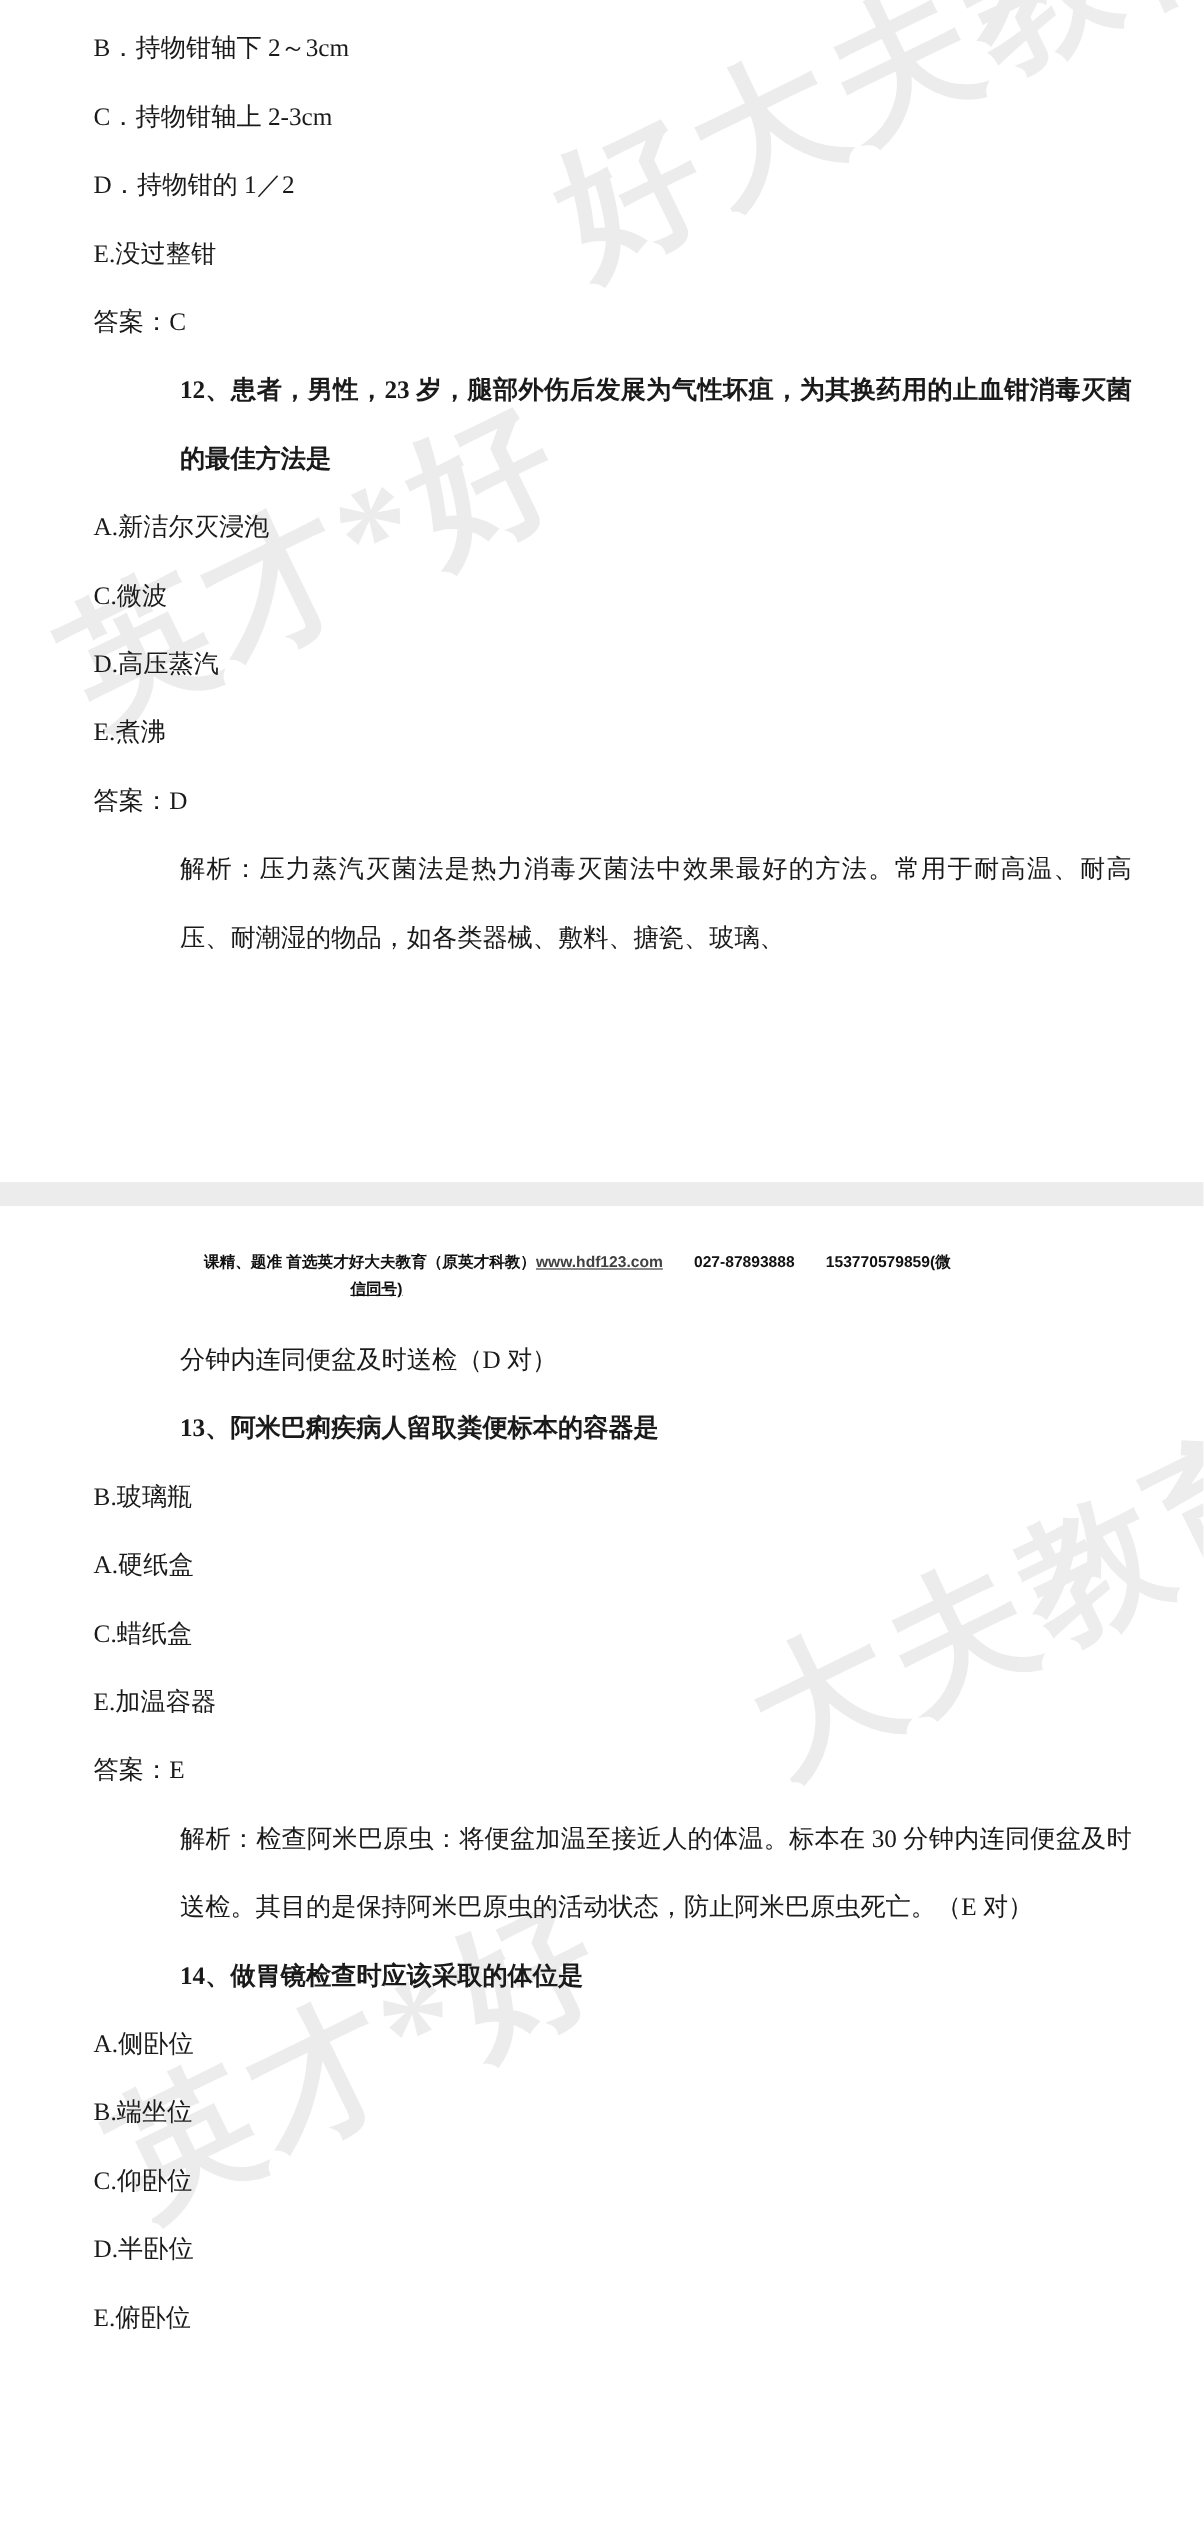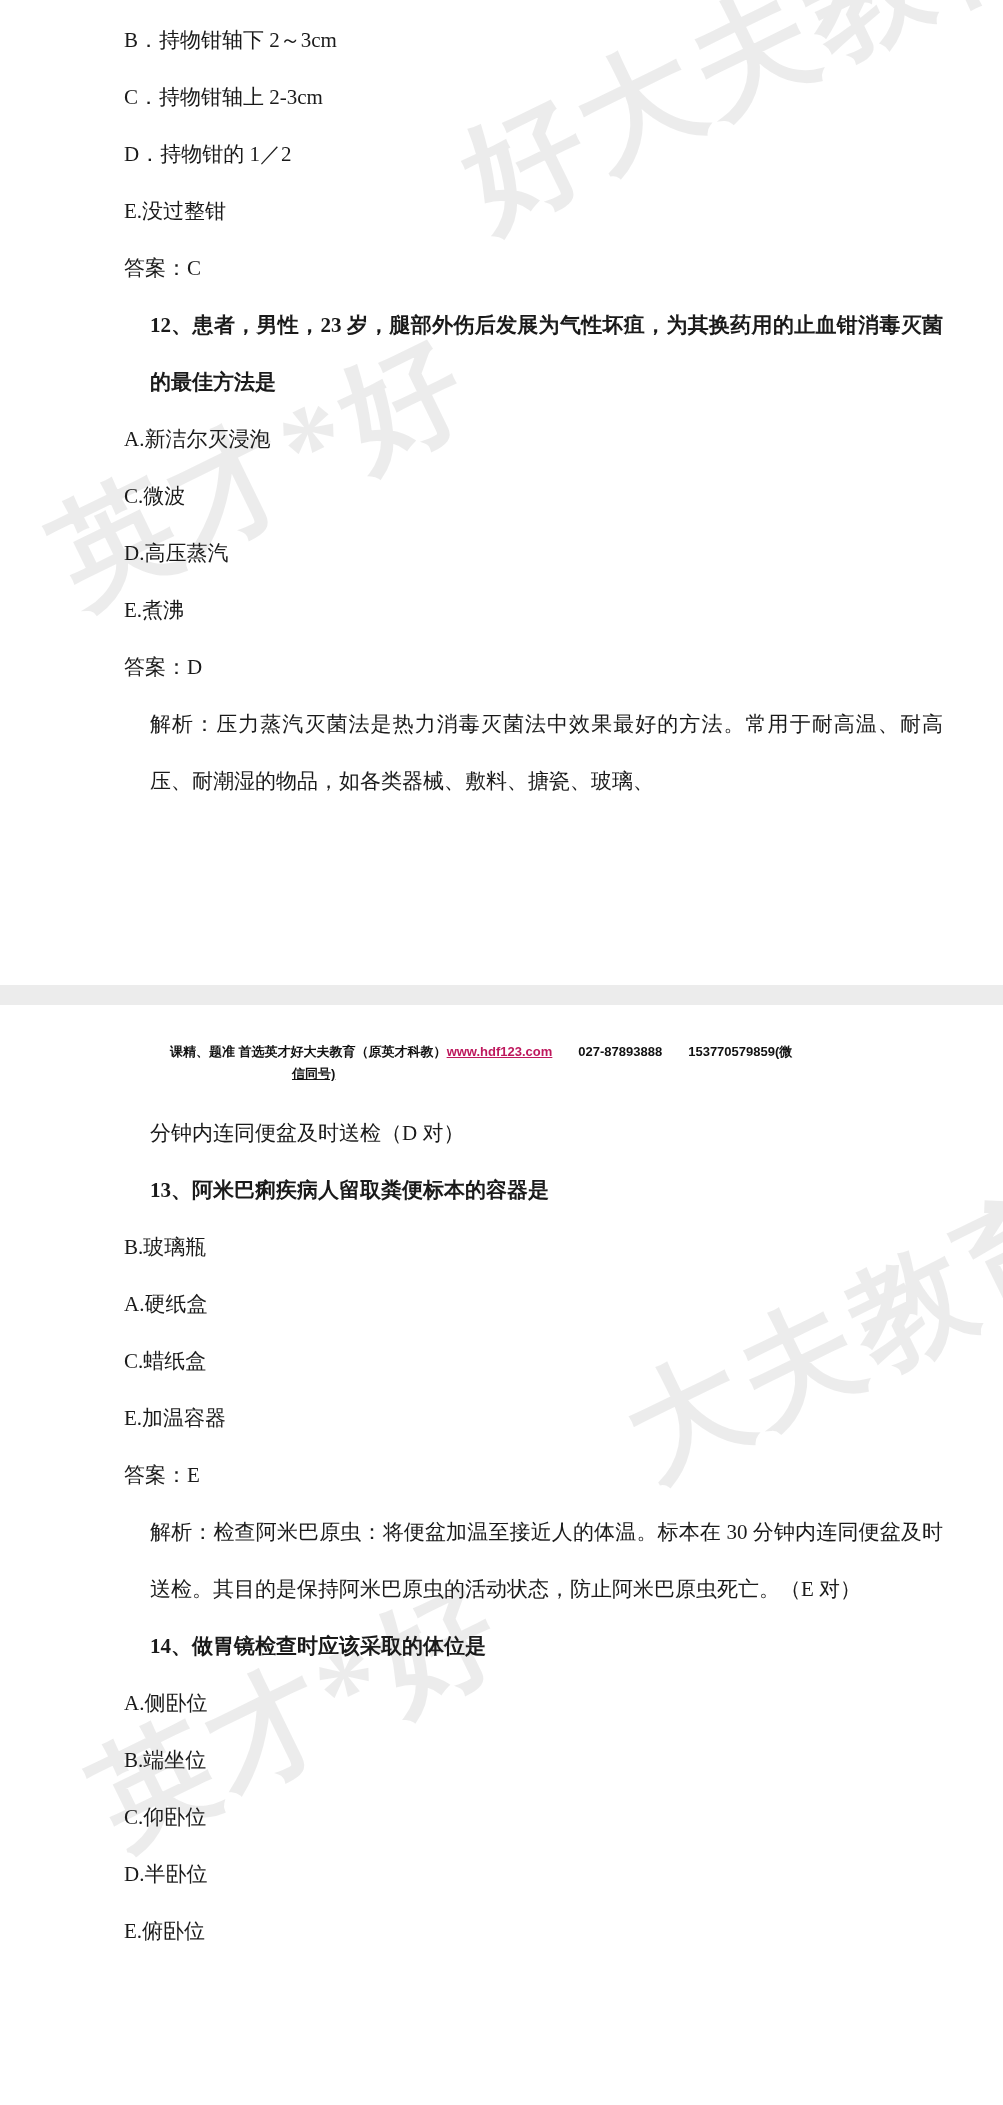--- a/index.html
+++ b/index.html
@@ -75,35 +75,34 @@
     padding-right: 60px;
   }
   .para.justify {
     text-align: justify;
     text-justify: inter-ideograph;
   }
   .bold { font-weight: 700; }
   .opt {
     font-size: 21px;
     line-height: 57px;
-    padding-left: 108px;
-    margin-left: 16px;
+    padding-left: 78px;
   }
 
   
   .doc-header {
     padding: 36px 95px 0 170px;
     font-size: 13px;
     line-height: 22px;
     font-family: "Liberation Sans", sans-serif;
     font-weight: 700;
     color: #111;
   }
   .doc-header .link {
-    color: #be185d;
+    color: #404040;
     text-decoration: underline;
   }
   .doc-header .sp-lg { display: inline-block; width: 26px; }
   .hdr-line2 {
     padding-left: 122px;
     font-size: 13px;
     font-family: "Liberation Sans", sans-serif;
     font-weight: 700;
     text-decoration: underline;
   }

